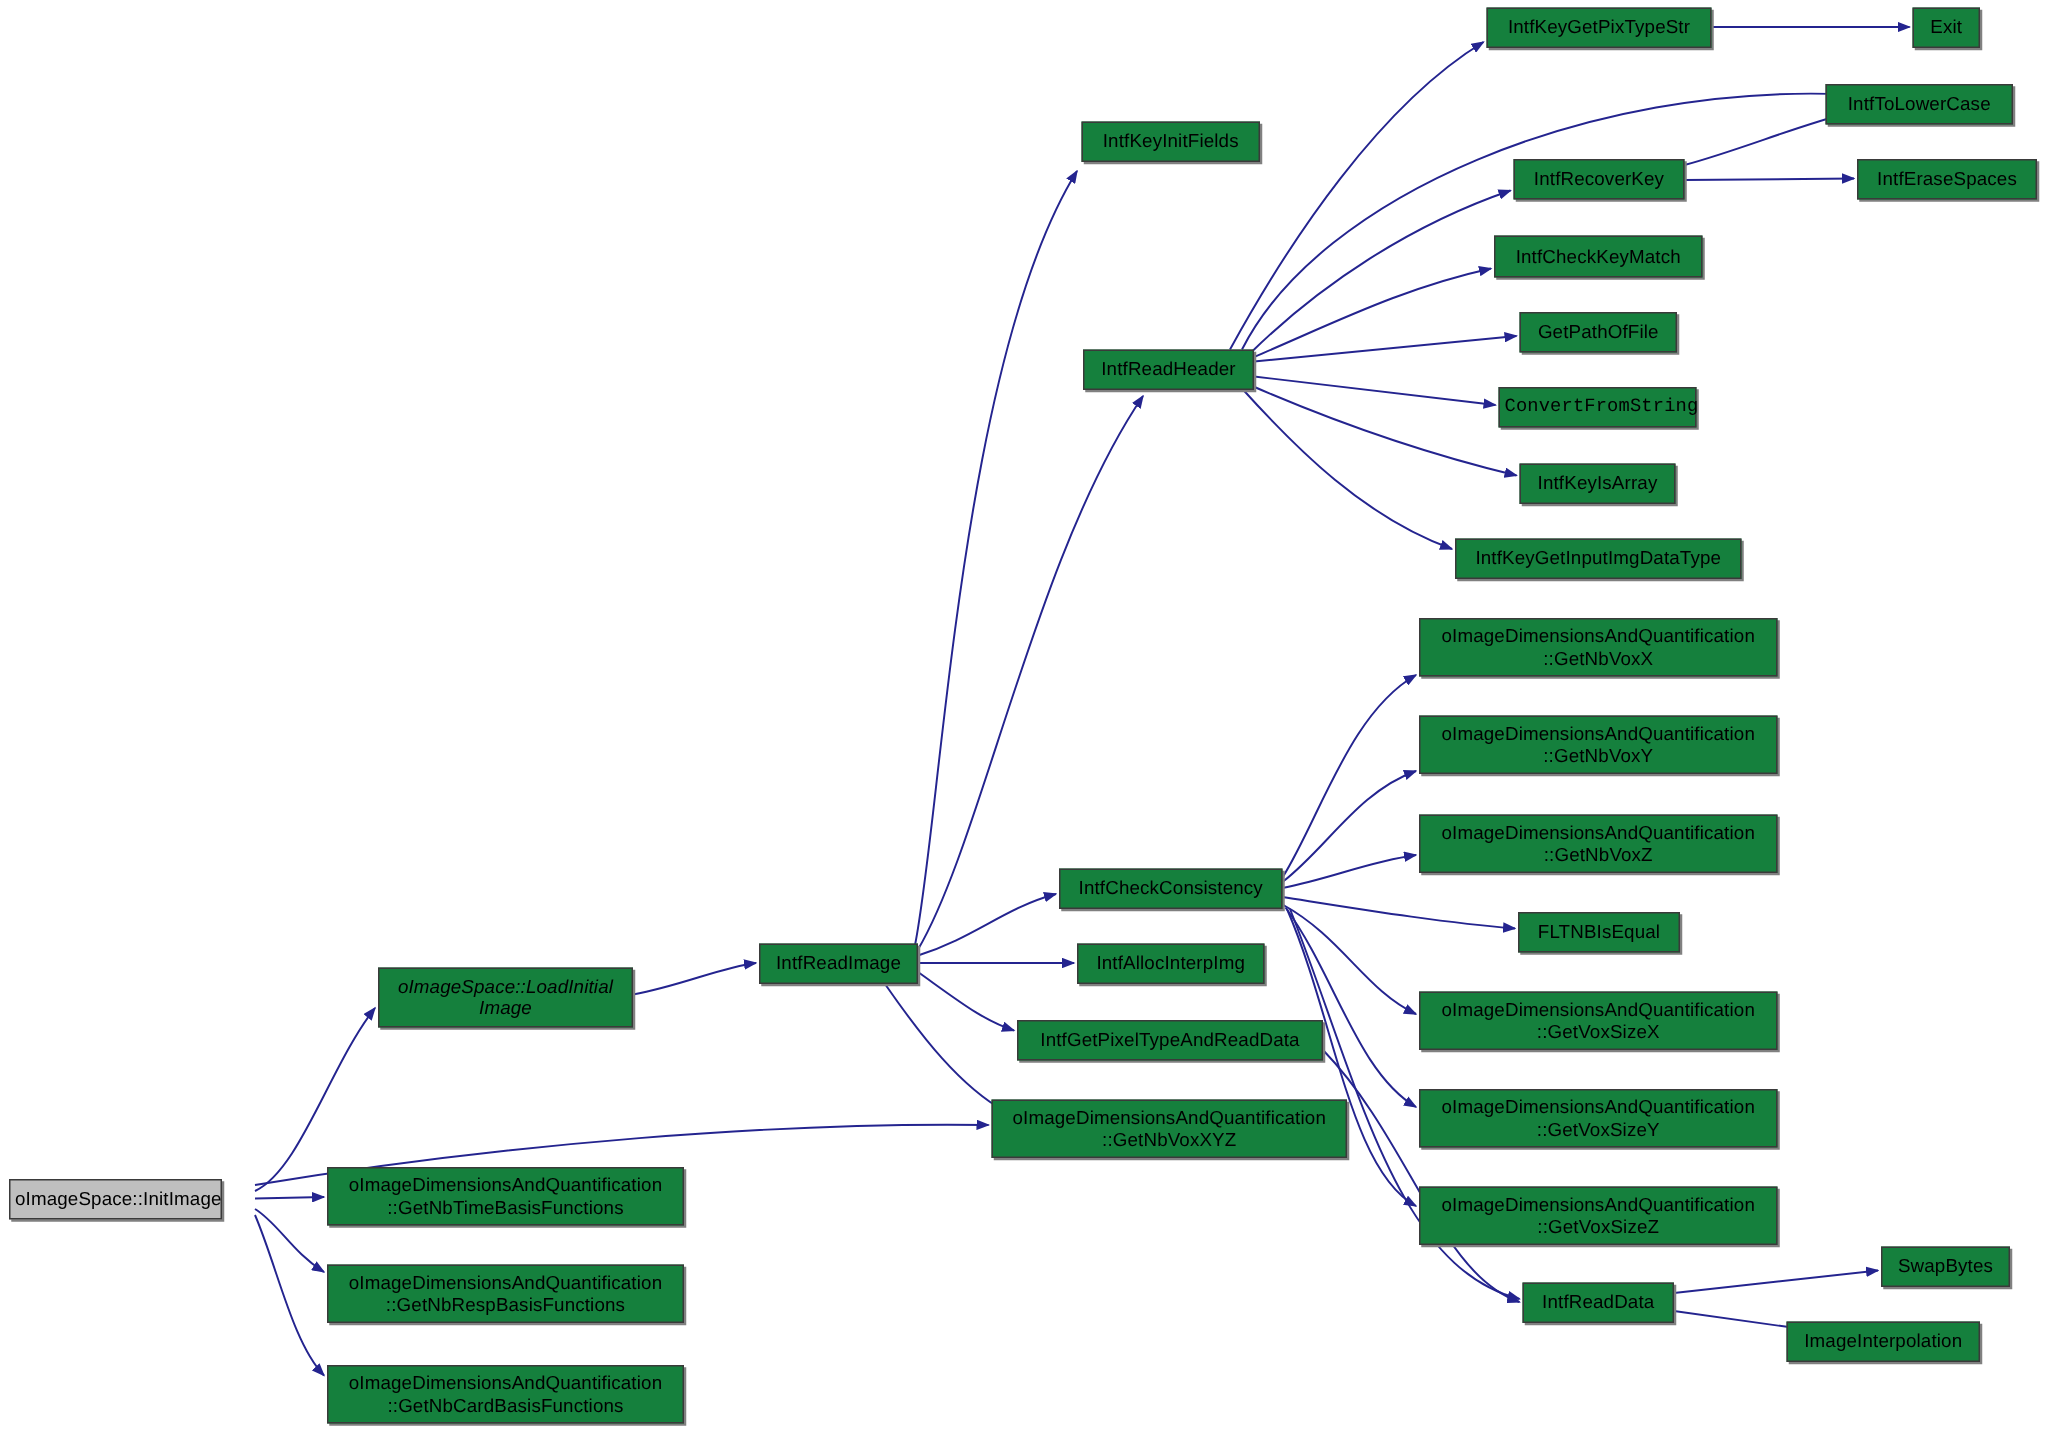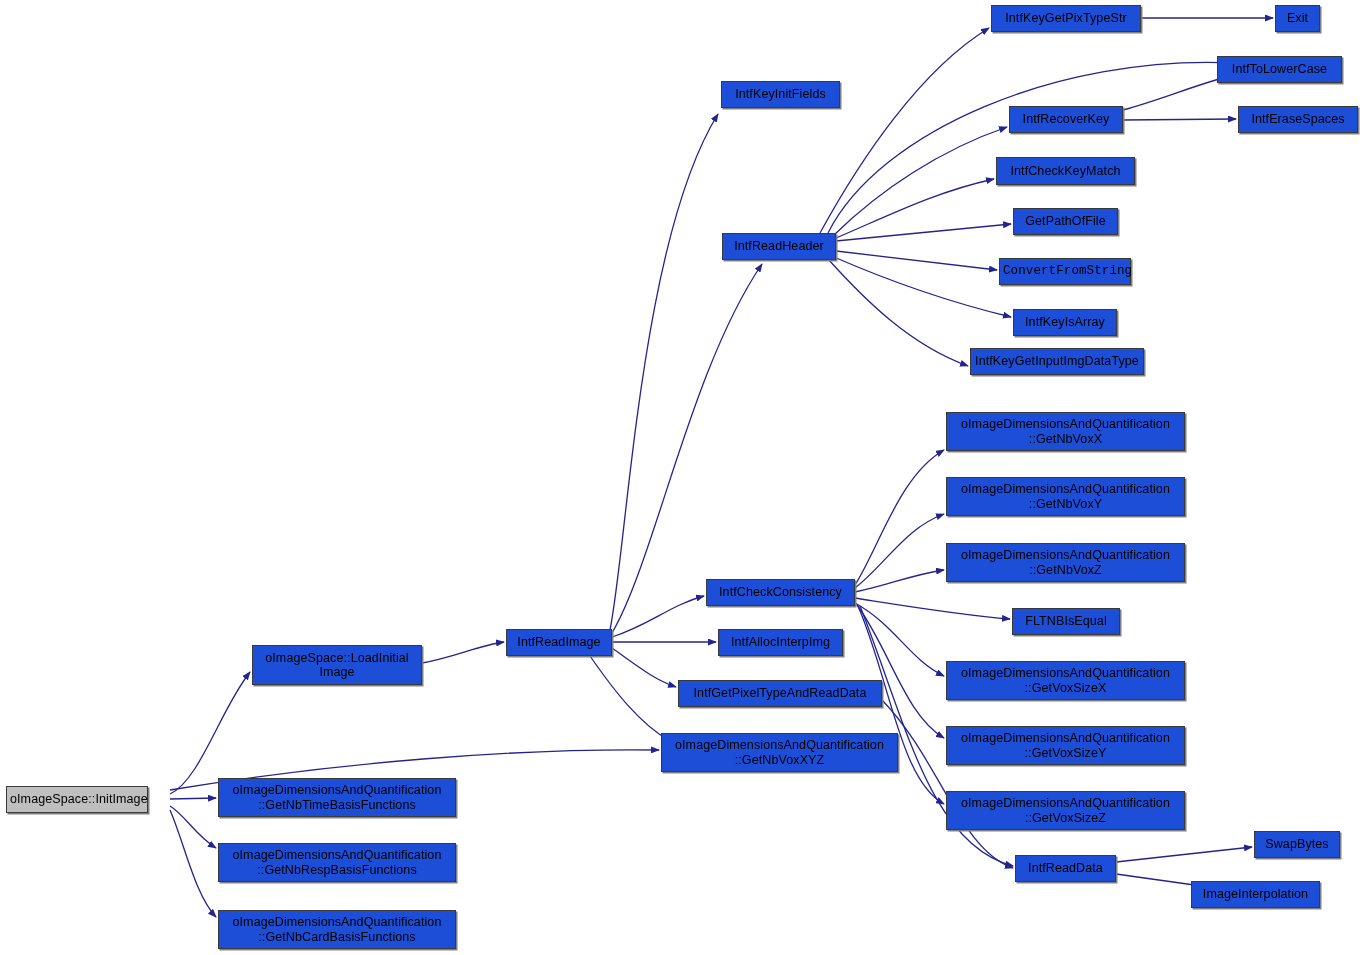--- a/index.html
+++ b/index.html
@@ -8,21 +8,21 @@
     width:1368px;height:955px;
     background:#ffffff;
     font-family:"Liberation Sans", sans-serif;
     overflow:hidden;
   }
   svg#edges{position:absolute;left:0;top:0;width:1368px;height:955px;pointer-events:none;}
   .node{
     position:absolute;
     box-sizing:border-box;
     border:1px solid #3a3a3a;
-    background:#1d4ed8;
+    background:#15803d;
     color:#000000;
     font-size:12.5px;
     line-height:14.4px;
     display:flex;
     align-items:center;
     justify-content:center;
     text-align:center;
     white-space:pre-line;
     box-shadow:1.5px 1.5px 0 0 #808080;
     letter-spacing:0.1px;
@@ -76,41 +76,41 @@
         <path d="M857,605 C890,650 905,715 944,738" fill="none" stroke="#24248f" stroke-width="1.3" marker-end="url(#arrow)"></path>
         <path d="M858,606 C890,680 900,780 944,804" fill="none" stroke="#24248f" stroke-width="1.3" marker-end="url(#arrow)"></path>
         <path d="M860,606 C905,720 930,845 1013,866" fill="none" stroke="#24248f" stroke-width="1.3" marker-end="url(#arrow)"></path>
         <path d="M882,700 C940,760 960,850 1013,868" fill="none" stroke="#24248f" stroke-width="1.3" marker-end="url(#arrow)"></path>
         <path d="M1116,862 L1252,847" fill="none" stroke="#24248f" stroke-width="1.3" marker-end="url(#arrow)"></path>
         <path d="M1116,874 L1230,890" fill="none" stroke="#24248f" stroke-width="1.3" marker-end="url(#arrow)"></path>
       </g>
   </svg>
   <div id="node-layer">
       <div class="node root" style="left: 6px; top: 786px; width: 142px; height: 27px;"><span class="lbl">oImageSpace::InitImage</span></div>
-      <div class="node" style="left: 252px; top: 645px; width: 170px; height: 40px;"><span class="lbl">oImageSpace::LoadInitial
+      <div class="node" style="left: 252px; top: 645px; width: 170px; height: 40px; font-style: italic;"><span class="lbl">oImageSpace::LoadInitial
 Image</span></div>
       <div class="node" style="left: 218px; top: 778px; width: 238px; height: 39px;"><span class="lbl">oImageDimensionsAndQuantification
 ::GetNbTimeBasisFunctions</span></div>
       <div class="node" style="left: 218px; top: 843px; width: 238px; height: 39px;"><span class="lbl">oImageDimensionsAndQuantification
 ::GetNbRespBasisFunctions</span></div>
       <div class="node" style="left: 218px; top: 910px; width: 238px; height: 39px;"><span class="lbl">oImageDimensionsAndQuantification
 ::GetNbCardBasisFunctions</span></div>
       <div class="node" style="left: 506px; top: 629px; width: 106px; height: 27px;"><span class="lbl">IntfReadImage</span></div>
       <div class="node" style="left: 722px; top: 233px; width: 114px; height: 27px;"><span class="lbl">IntfReadHeader</span></div>
       <div class="node" style="left: 721px; top: 81px; width: 119px; height: 27px;"><span class="lbl">IntfKeyInitFields</span></div>
       <div class="node" style="left: 991px; top: 5px; width: 150px; height: 27px;"><span class="lbl">IntfKeyGetPixTypeStr</span></div>
       <div class="node" style="left: 1275px; top: 5px; width: 45px; height: 27px;"><span class="lbl">Exit</span></div>
       <div class="node" style="left: 1217px; top: 56px; width: 125px; height: 27px;"><span class="lbl">IntfToLowerCase</span></div>
       <div class="node" style="left: 1009px; top: 106px; width: 114px; height: 27px;"><span class="lbl">IntfRecoverKey</span></div>
       <div class="node" style="left: 1238px; top: 106px; width: 120px; height: 27px;"><span class="lbl">IntfEraseSpaces</span></div>
       <div class="node" style="left: 996px; top: 157px; width: 139px; height: 28px;"><span class="lbl">IntfCheckKeyMatch</span></div>
       <div class="node" style="left: 1013px; top: 208px; width: 105px; height: 27px;"><span class="lbl">GetPathOfFile</span></div>
       <div class="node" style="left: 999px; top: 258px; width: 132px; height: 27px; font-family: Liberation Mono, monospace;"><span class="lbl">ConvertFromString</span></div>
       <div class="node" style="left: 1013px; top: 309px; width: 104px; height: 27px;"><span class="lbl">IntfKeyIsArray</span></div>
-      <div class="node" style="left: 970px; top: 348px; width: 174px; height: 27px;"><span class="lbl">IntfKeyGetInputImgDataType</span></div>
+      <div class="node" style="left: 970px; top: 359px; width: 191px; height: 27px;"><span class="lbl">IntfKeyGetInputImgDataType</span></div>
       <div class="node" style="left: 706px; top: 579px; width: 149px; height: 27px;"><span class="lbl">IntfCheckConsistency</span></div>
       <div class="node" style="left: 718px; top: 629px; width: 125px; height: 27px;"><span class="lbl">IntfAllocInterpImg</span></div>
       <div class="node" style="left: 678px; top: 680px; width: 204px; height: 27px;"><span class="lbl">IntfGetPixelTypeAndReadData</span></div>
       <div class="node" style="left: 661px; top: 733px; width: 237px; height: 39px;"><span class="lbl">oImageDimensionsAndQuantification
 ::GetNbVoxXYZ</span></div>
       <div class="node" style="left: 946px; top: 412px; width: 239px; height: 39px;"><span class="lbl">oImageDimensionsAndQuantification
 ::GetNbVoxX</span></div>
       <div class="node" style="left: 946px; top: 477px; width: 239px; height: 39px;"><span class="lbl">oImageDimensionsAndQuantification
 ::GetNbVoxY</span></div>
       <div class="node" style="left: 946px; top: 543px; width: 239px; height: 39px;"><span class="lbl">oImageDimensionsAndQuantification

